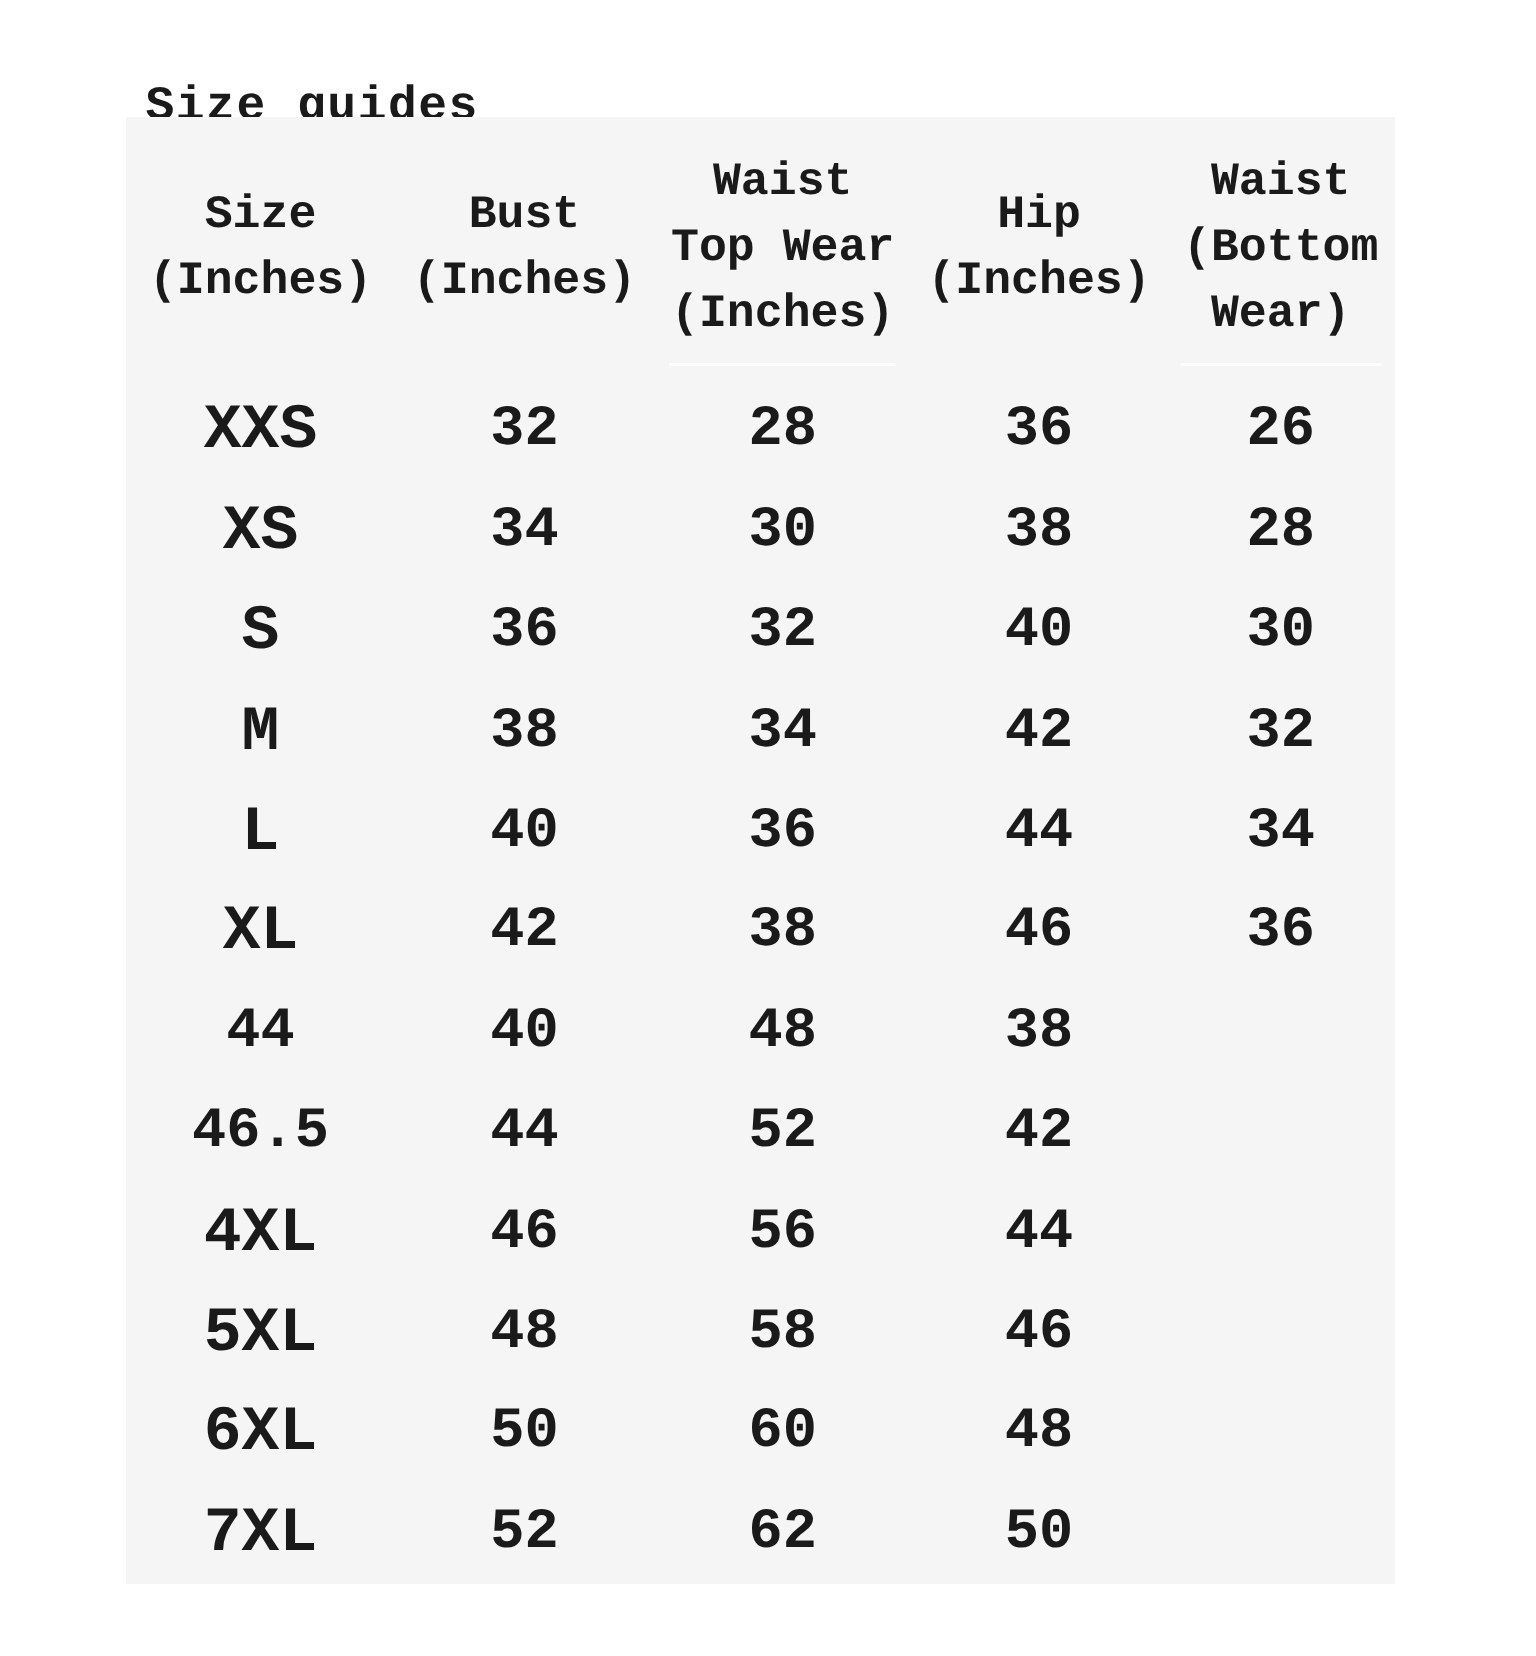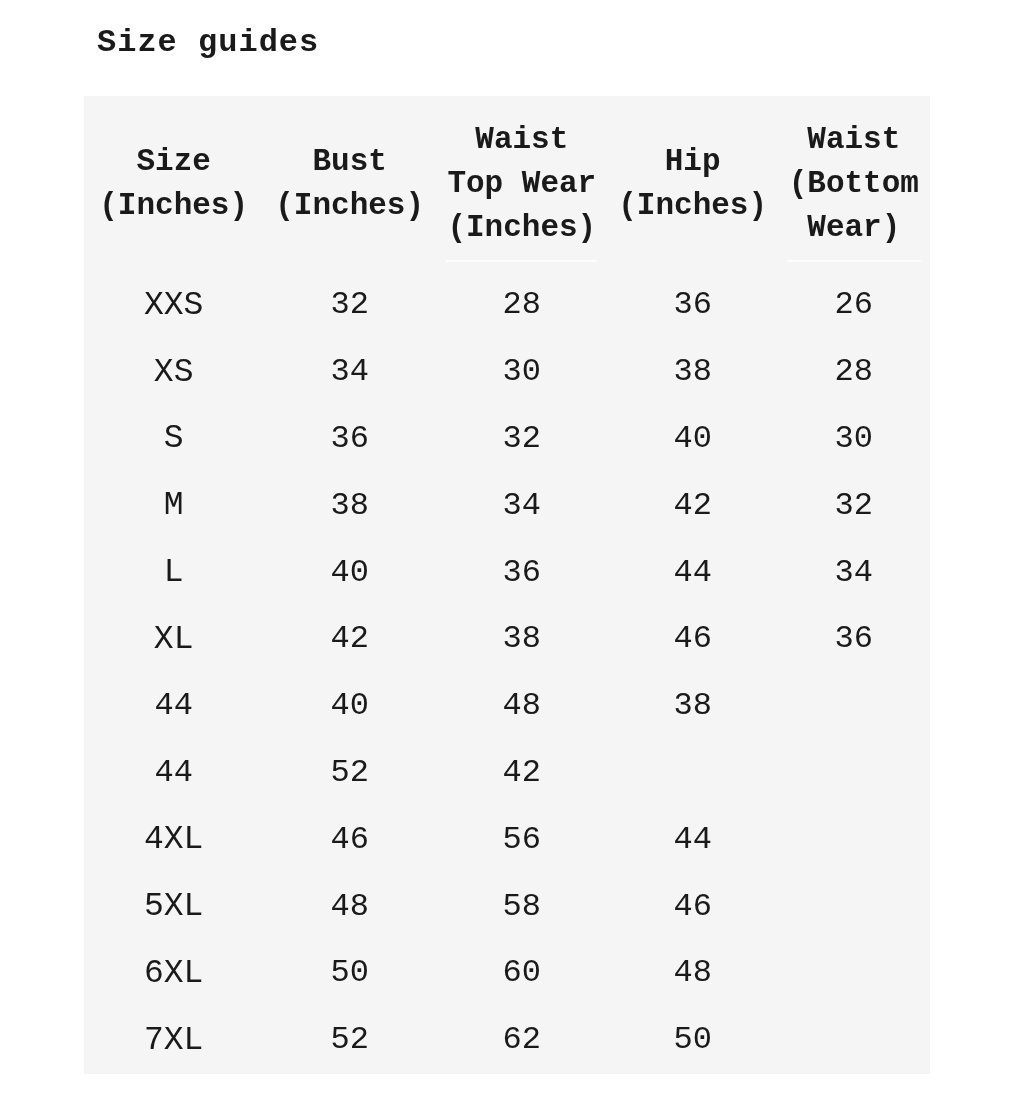--- a/index.html
+++ b/index.html
@@ -19,30 +19,30 @@
   .page {
     position: relative;
     width: 1024px;
     height: 1104px;
     overflow: hidden;
     background: var(--page-bg);
   }
   .title {
     position: absolute;
     left: 97px;
-    top: 24px;
+    top: 52px;
     font-size: 32px;
     font-weight: 700;
     letter-spacing: 1px;
     white-space: nowrap;
   }
   .size-table {
     position: absolute;
     left: 84px;
-    top: 96px;
+    top: 78px;
     width: 846px;
     height: 978px;
     background: var(--table-bg);
     overflow: hidden;
   }
   .grid-cols {
     display: grid;
     grid-template-columns: 21.2% 20.4% 20.3% 20.1% 18%;
   }
   .thead {
@@ -67,27 +67,27 @@
     height: 2px;
     background: var(--header-underline);
   }
   .tbody { }
   .trow {
     height: 66.8px;
     align-items: center;
   }
   .td {
     text-align: center;
-    font-size: 32px;
-    font-weight: 400;
+    font-size: 38px;
+    font-weight: 700;
     line-height: 1;
   }
   .td.size-label {
-    font-size: 33px;
-    font-weight: 400;
+    font-size: 42px;
+    font-weight: 700;
   }
 </style>
 </head>
 <body>
 
 <div class="page">
 
   <div class="title">Size guides</div>
 
   <div class="size-table">
@@ -150,20 +150,21 @@
           <div class="td">46</div>
           <div class="td">36</div>
         </div>
         <div class="trow grid-cols">
           <div class="td">44</div>
           <div class="td">40</div>
           <div class="td">48</div>
           <div class="td">38</div>
         </div>
         <div class="trow grid-cols">
+          <div class="td">46.5</div>
           <div class="td">44</div>
           <div class="td">52</div>
           <div class="td">42</div>
         </div>
         <div class="trow grid-cols">
           <div class="td size-label">4XL</div>
           <div class="td">46</div>
           <div class="td">56</div>
           <div class="td">44</div>
         </div>

